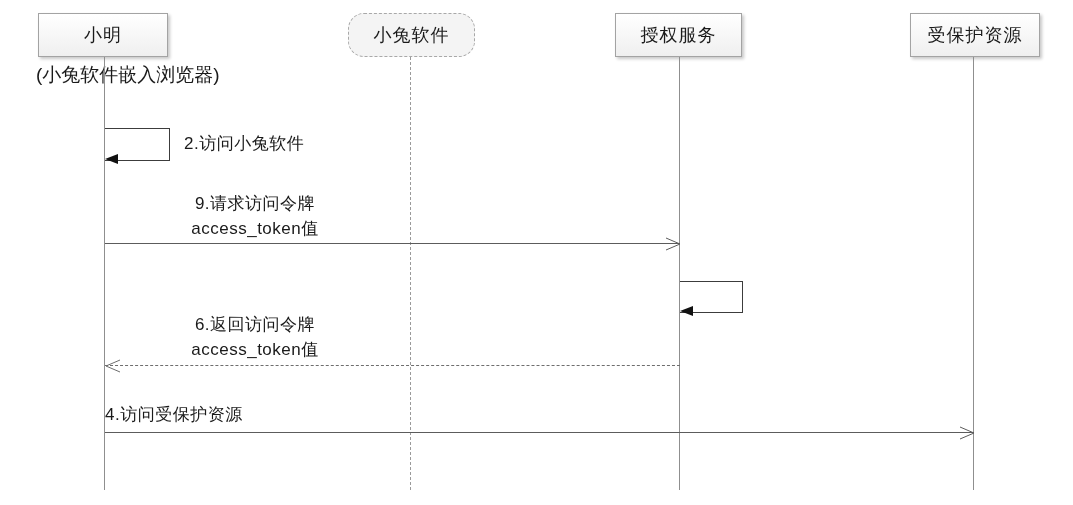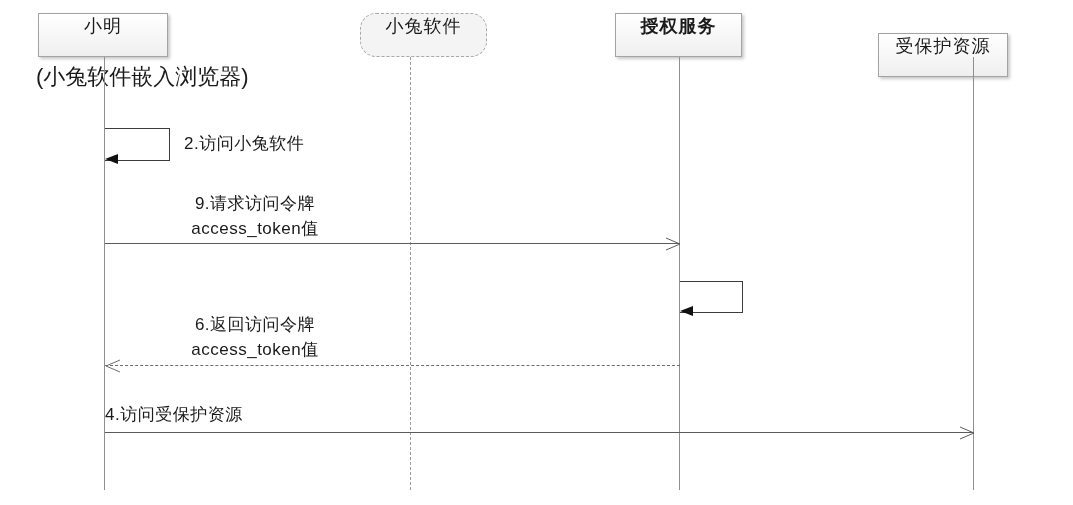--- a/index.html
+++ b/index.html
@@ -18,54 +18,54 @@
   }
   
   .pbox {
     position: absolute;
     top: 13px;
     height: 42px;
     border: 1px solid #a3a3a3;
     background: linear-gradient(#ffffff, #efefef);
     box-shadow: 2px 2px 3px rgba(0,0,0,0.22);
     display: flex;
-    align-items: flex-start;
+    align-items: center;
     justify-content: center;
     font-size: 18px;
     letter-spacing: 1px;
   }
   .pbox.dashed {
     border: 1px dashed #a8a8a8;
     background: #f4f4f4;
     box-shadow: none;
   }
   .pbox-xiaoming  { left: 38px;  width: 128px; }
-  .pbox-rabbit    { left: 360px; width: 125px; border-radius: 16px; }
-  .pbox-auth      { left: 615px; width: 125px; font-weight: bold; }
-  .pbox-resource  { left: 878px; width: 128px; margin-top: 20px; }
+  .pbox-rabbit    { left: 348px; width: 125px; border-radius: 16px; }
+  .pbox-auth      { left: 615px; width: 125px; }
+  .pbox-resource  { left: 910px; width: 128px; }
 
   
   .lifeline {
     position: absolute;
     top: 57px;
     height: 433px;
     width: 0;
     border-left: 1px solid #8f8f8f;
   }
   .lifeline.dashed { border-left-style: dashed; border-left-color: #9a9a9a; }
   .ll-xiaoming  { left: 104px; }
   .ll-rabbit    { left: 410px; }
   .ll-auth      { left: 679px; }
   .ll-resource  { left: 973px; }
 
   .subtitle {
     position: absolute;
     left: 36px;
     top: 62px;
-    font-size: 22px;
+    font-size: 19px;
     white-space: nowrap;
   }
 
   
   .selfloop {
     position: absolute;
     border-top: 1px solid #3c3c3c;
     border-right: 1px solid #3c3c3c;
     border-bottom: 1px solid #3c3c3c;
   }

